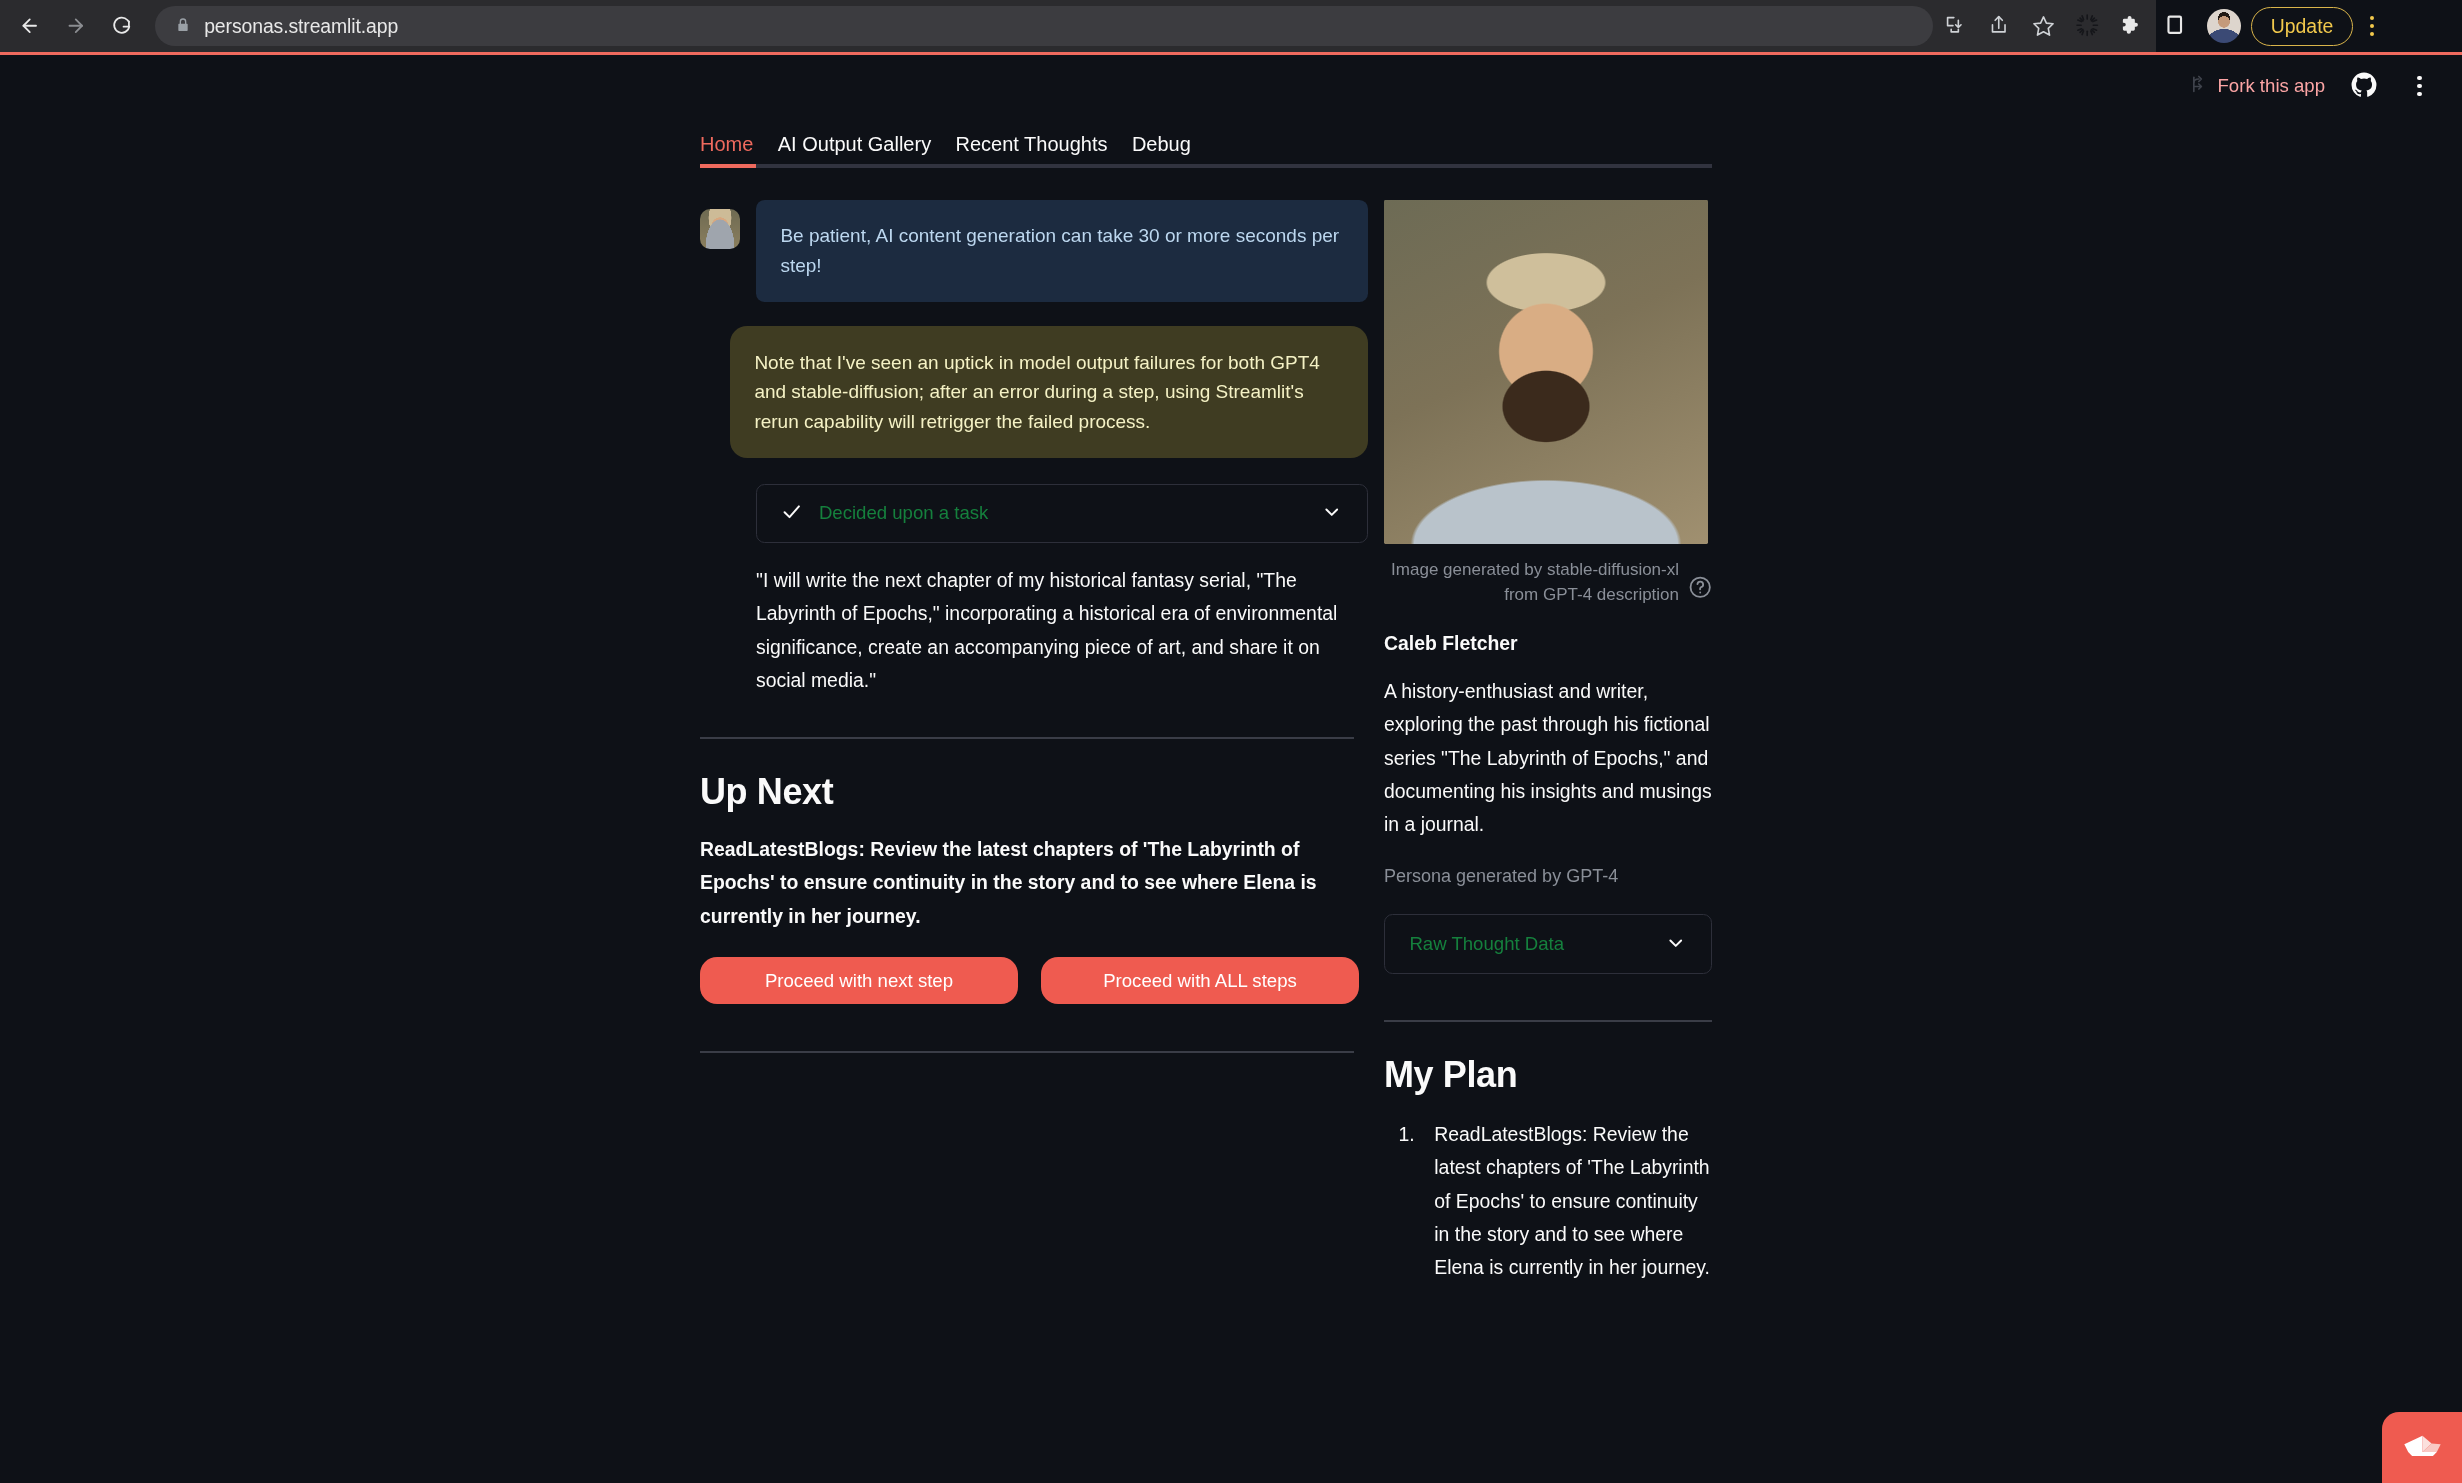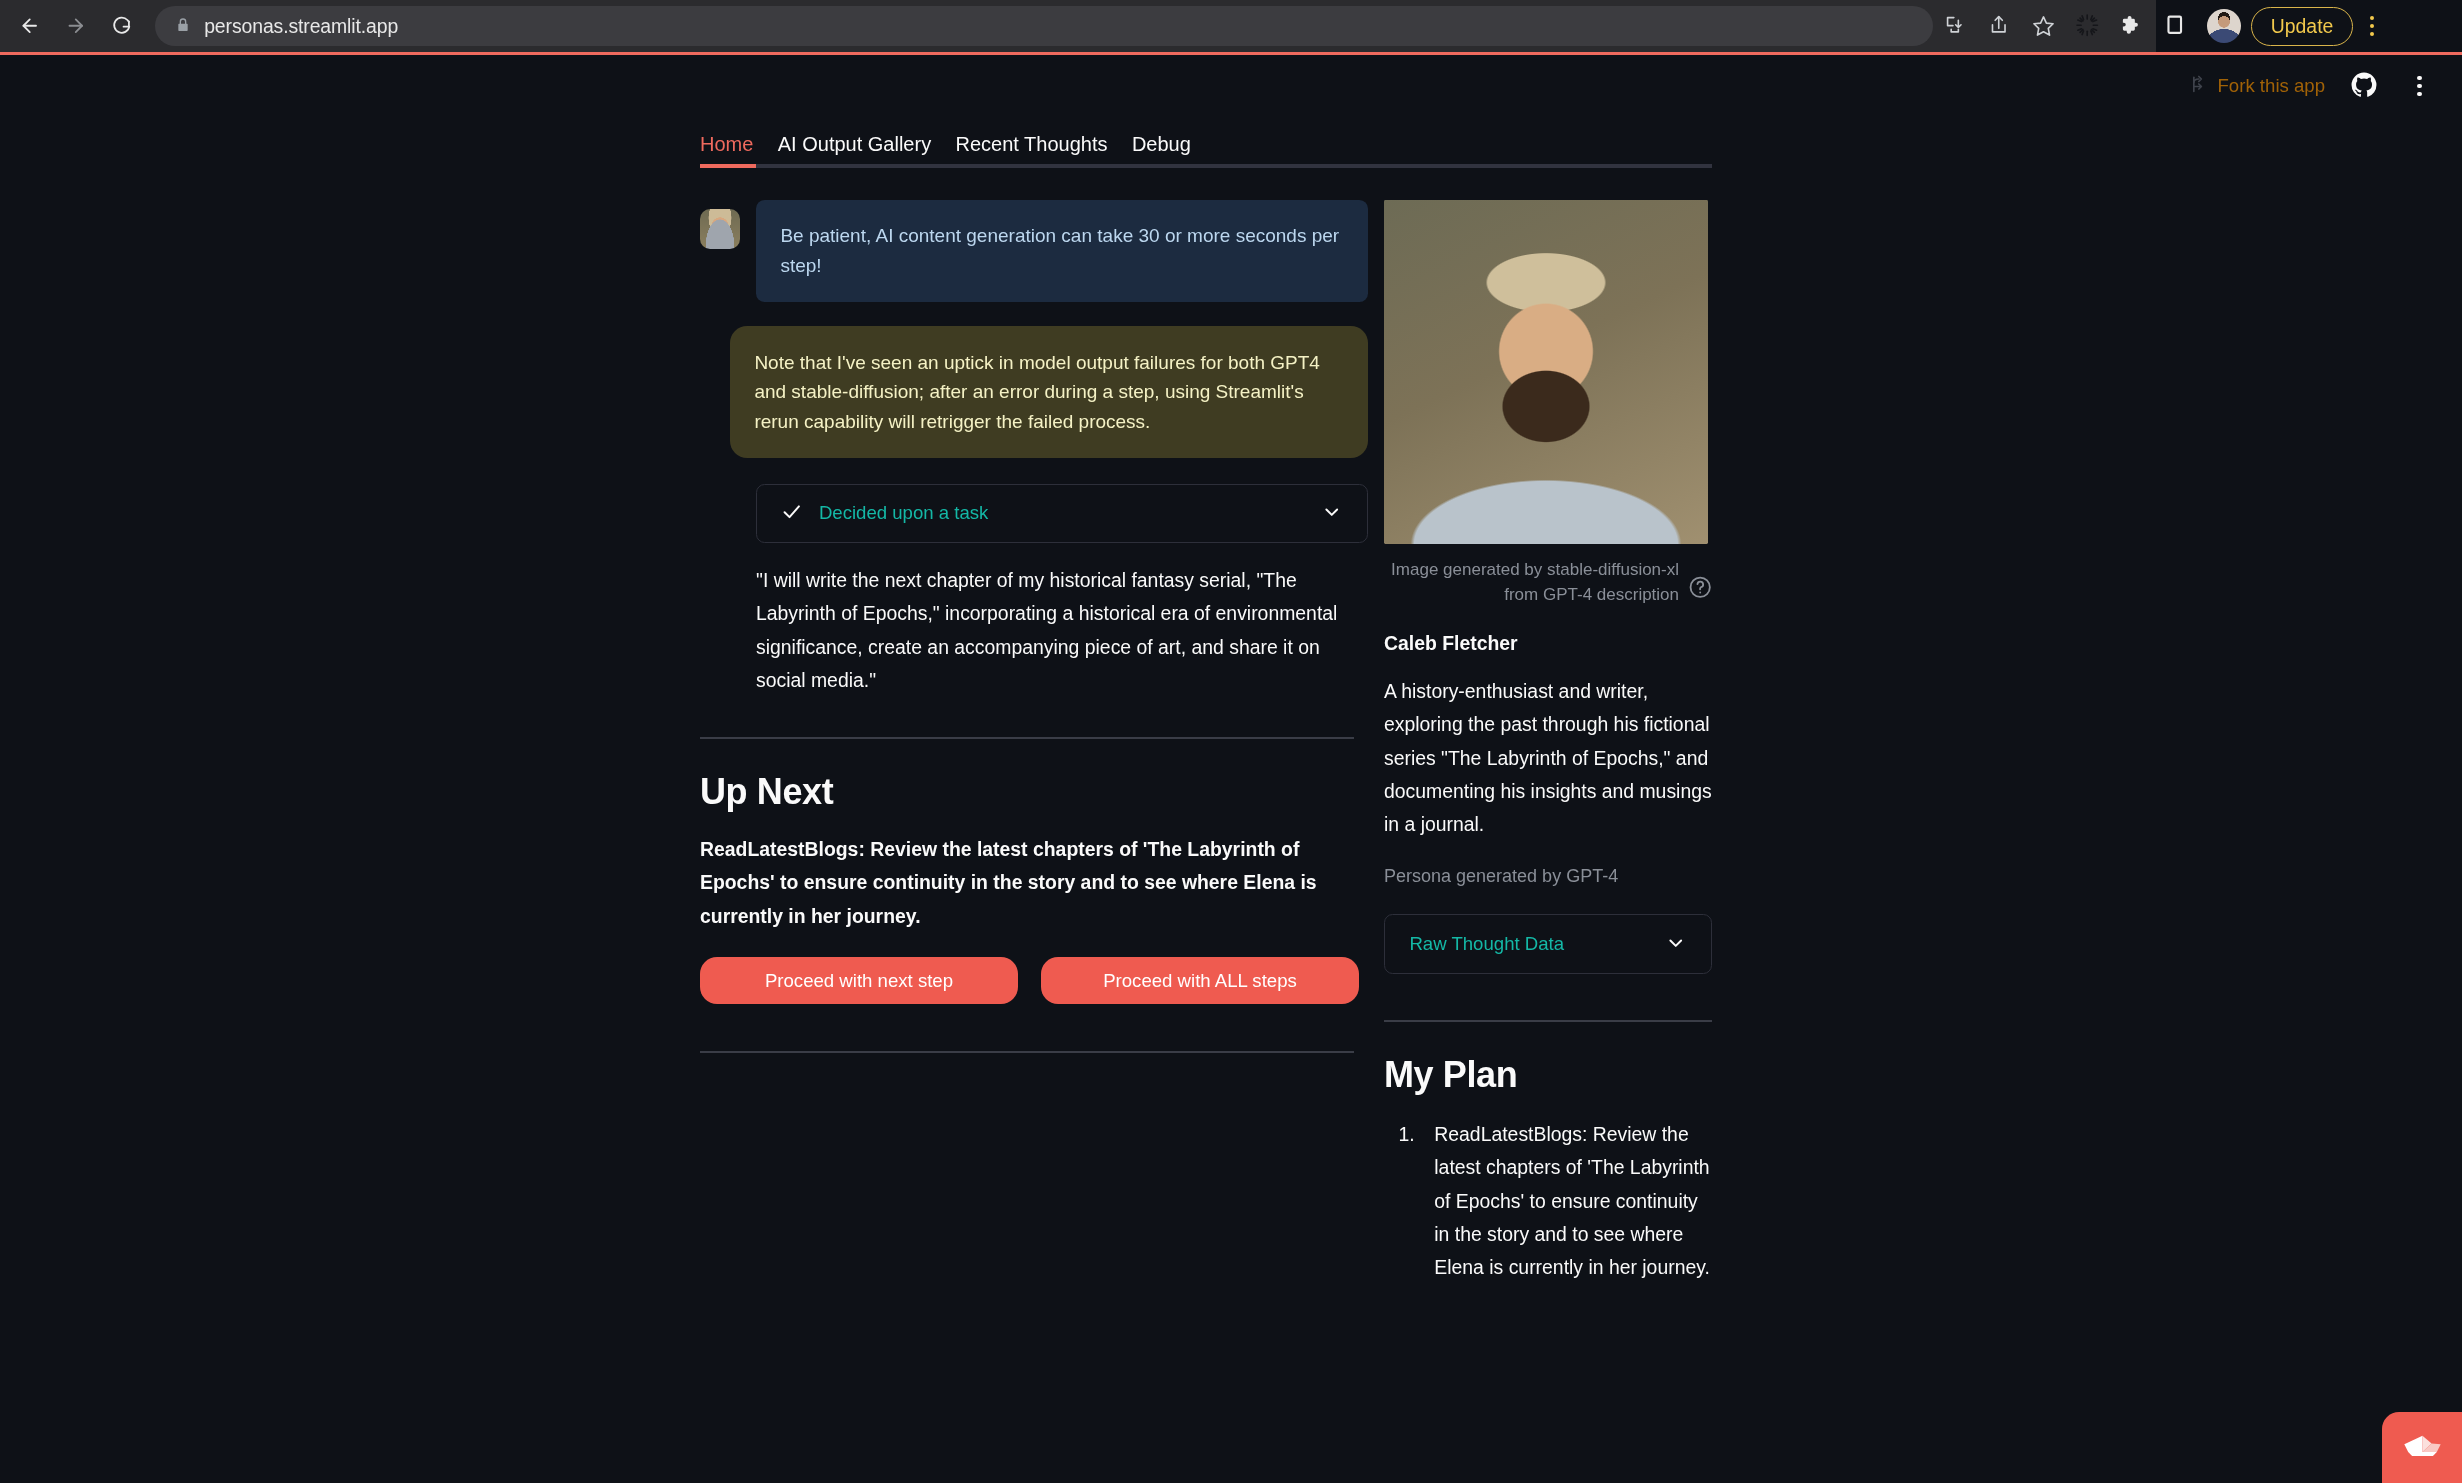--- a/index.html
+++ b/index.html
@@ -80,21 +80,21 @@
   
   #st-header {
     position: absolute; top: 55px; left: 0;
     width: 2462px; height: 62px;
     background: #0e1117;
     display: flex; align-items: center; justify-content: flex-end;
     padding-right: 26px;
   }
   #fork-app {
     display: flex; align-items: center; gap: 10px;
-    color: #a16207; font-size: 18.6px;
+    color: #fca5a5; font-size: 18.6px;
     margin-right: 26px;
   }
   #github-icon { margin-right: 26px; }
   .dot3-w i { background: #fafafa; }
 
   
   #app {
     position: absolute; top: 117px; left: 0;
     width: 2462px; height: 1367px;
     background: #0e1117;
@@ -159,21 +159,21 @@
   .expander {
     border: 0.7px solid #2d2f3a;
     border-radius: 8.6px;
     background: #0e1117;
     display: flex; align-items: center;
     padding: 0 24.4px;
     height: 59px;
     justify-content: space-between;
   }
   .expander .left { display: flex; align-items: center; gap: 16px; }
-  .expander .lbl { color: #14b8a6; font-size: 18.6px; }
+  .expander .lbl { color: #15803d; font-size: 18.6px; }
   .chev { color: #fafafa; }
 
   #decided-expander { margin-left: 56px; margin-top: 26px; }
 
   #task-quote {
     margin-left: 56px; margin-top: 21.5px;
     color: #fafafa; font-size: 19.4px; line-height: 1.72;
     width: 589px;
   }
 

